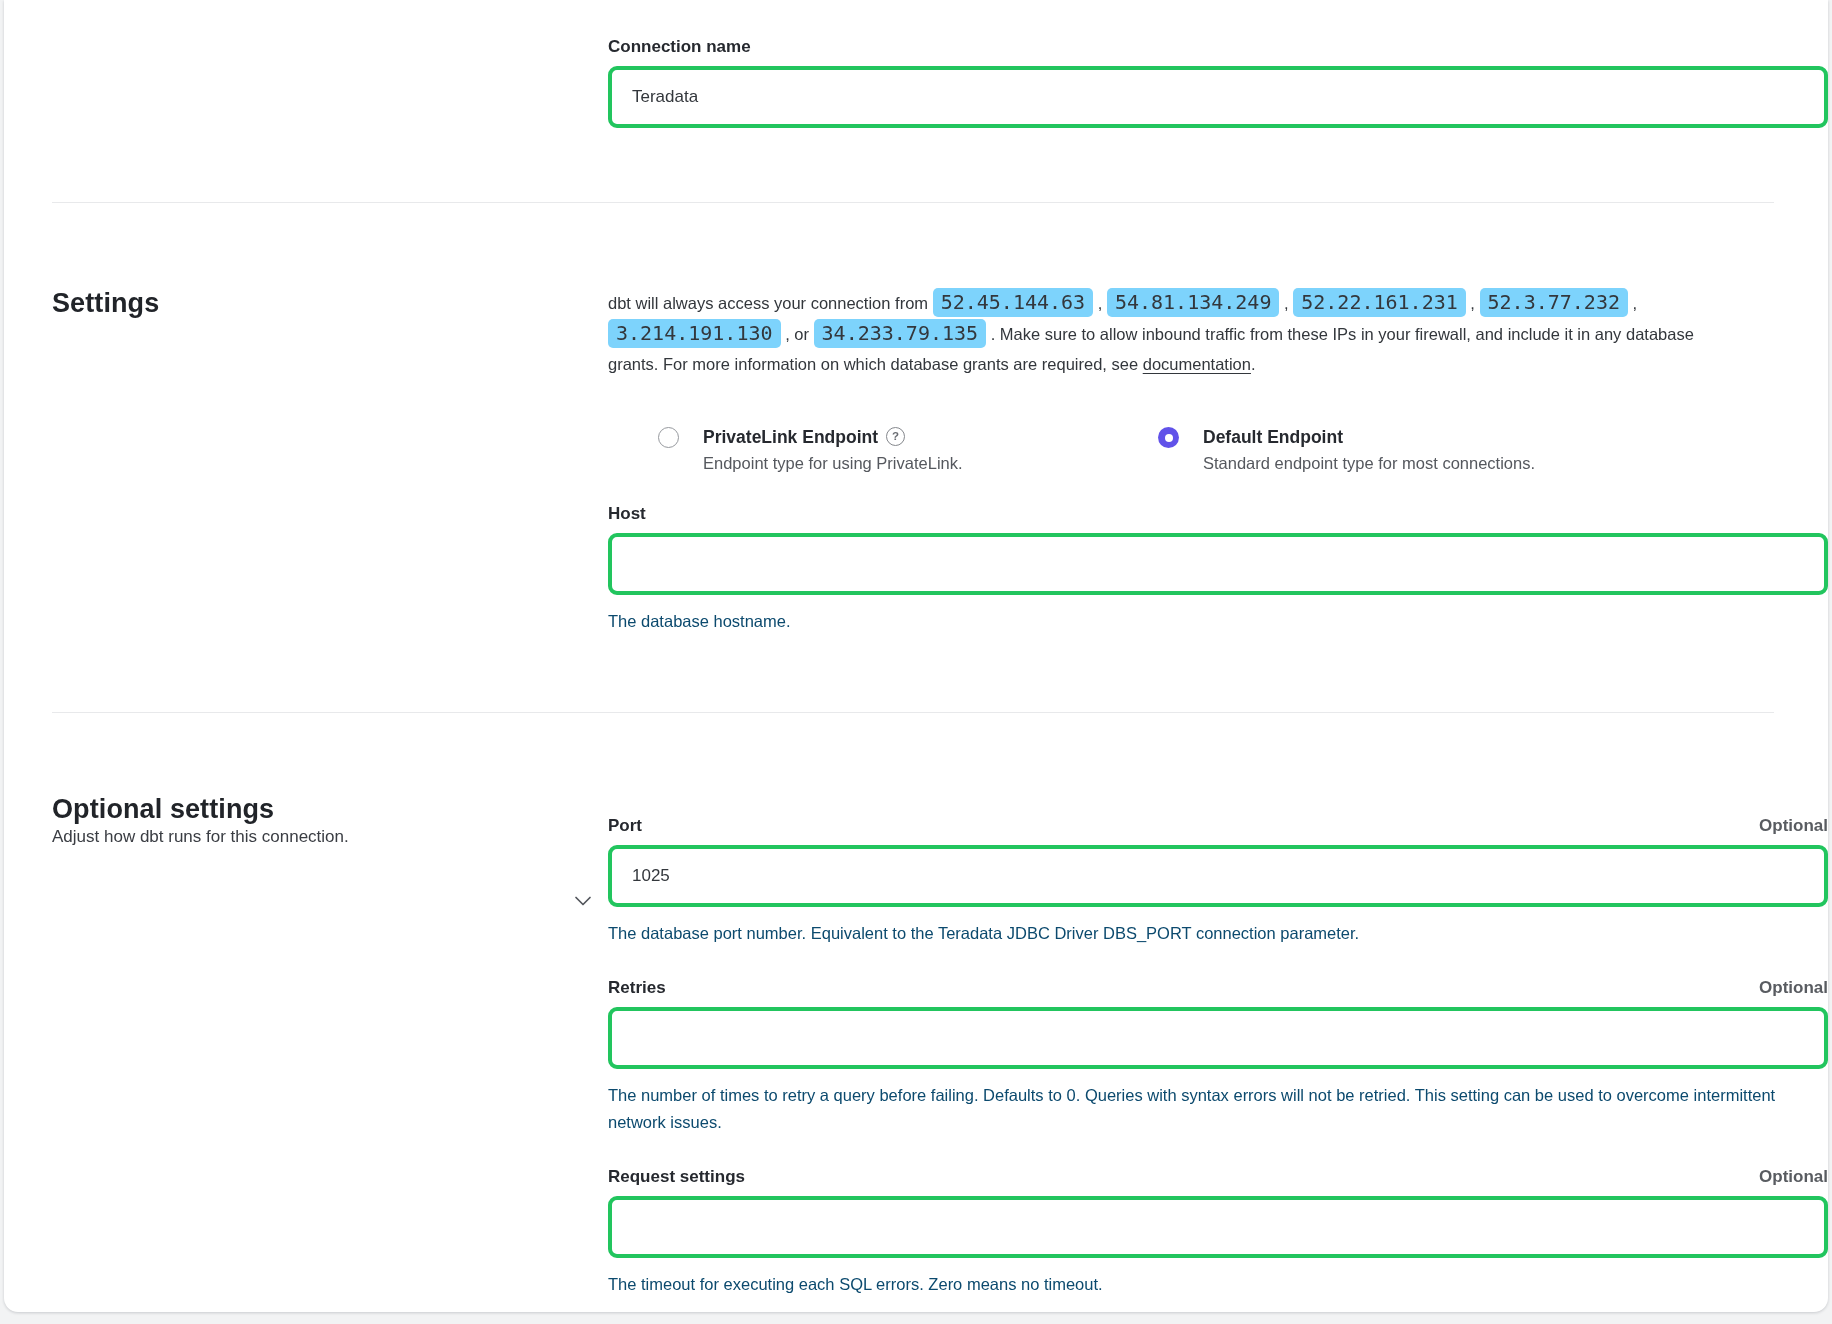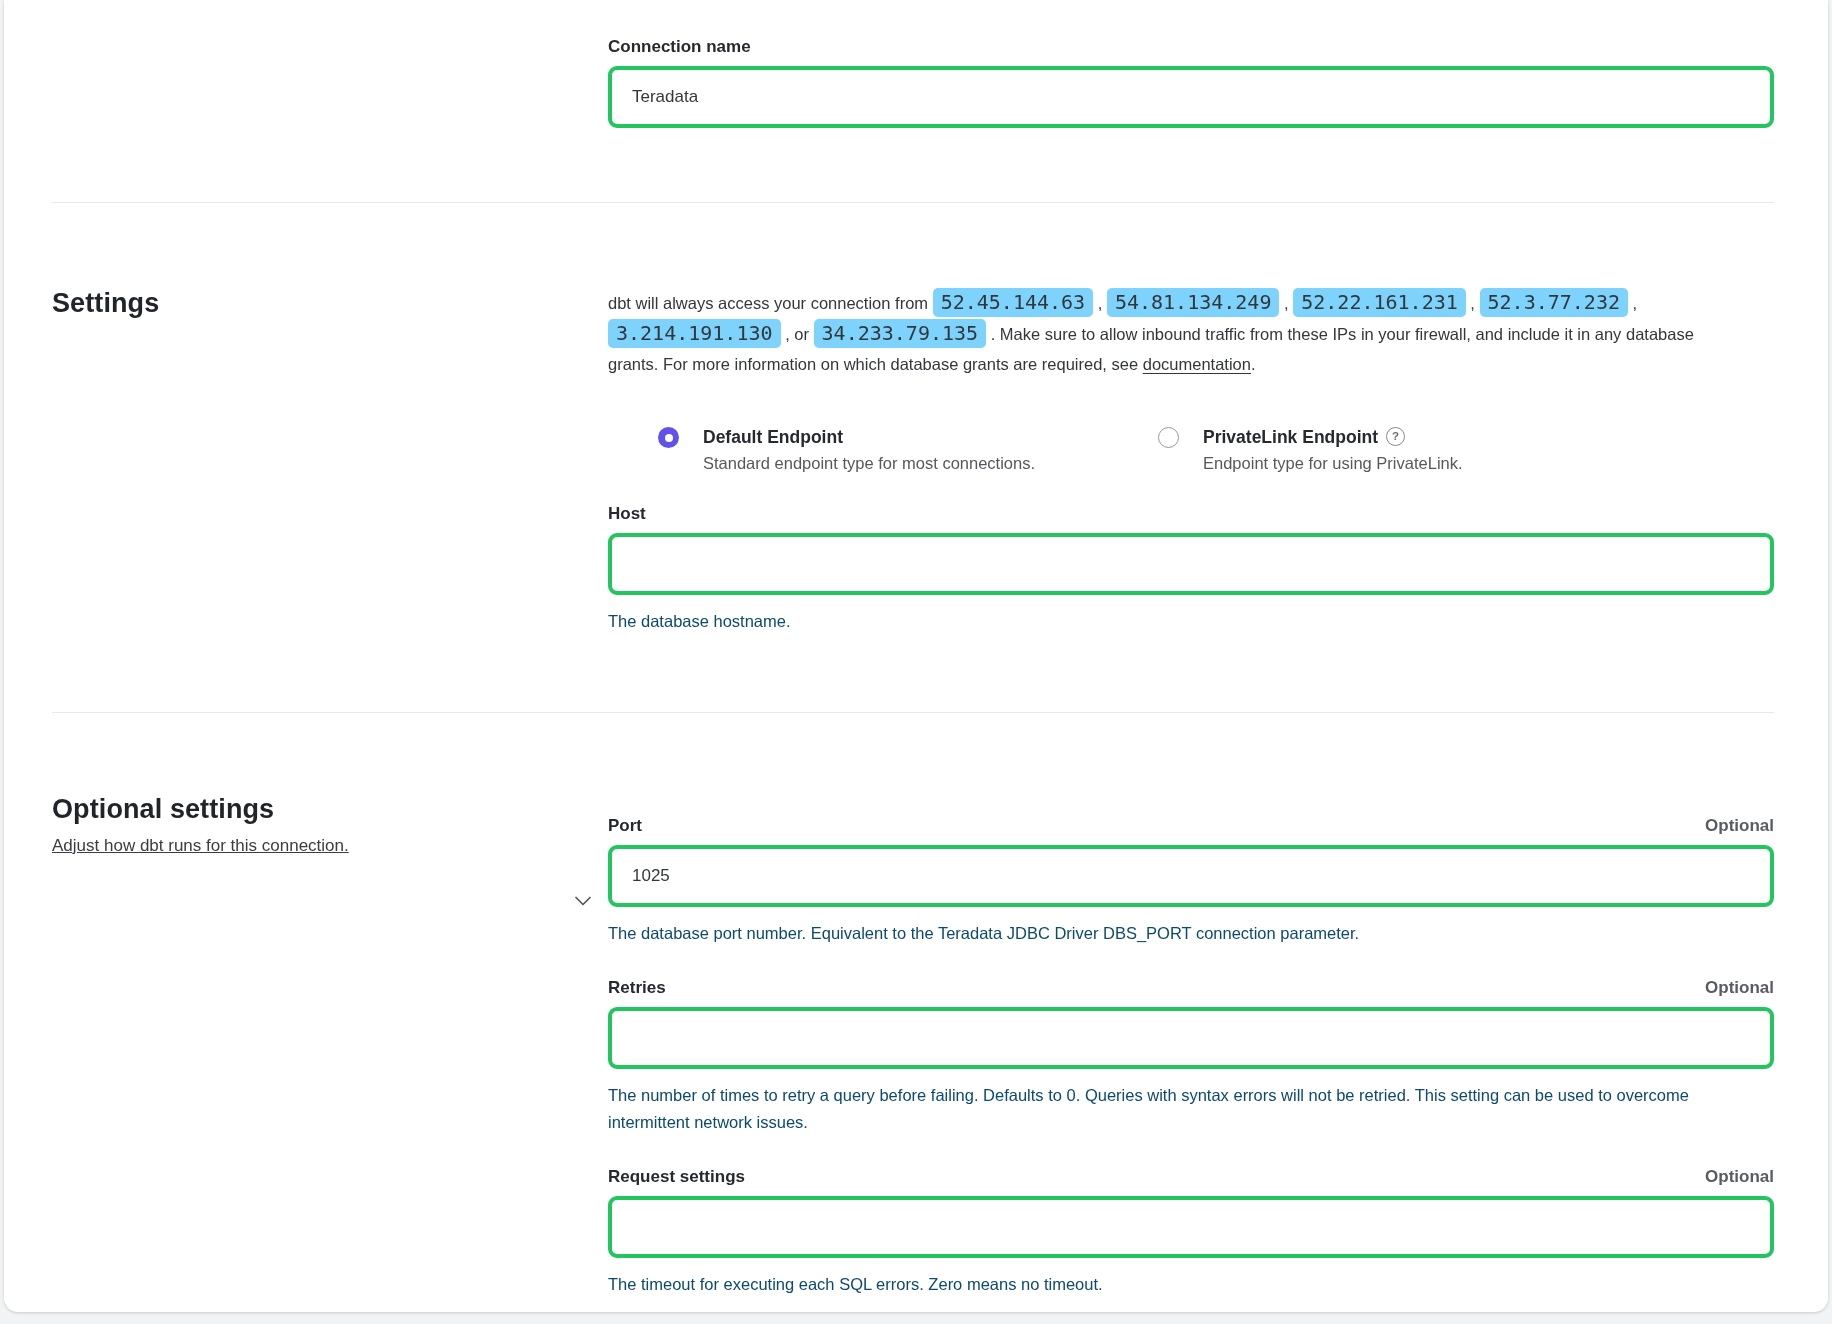--- a/index.html
+++ b/index.html
@@ -27,21 +27,20 @@
     align-items:flex-start;
   }
   .left-col{
     position:relative;
     flex:0 0 604px;
     box-sizing:border-box;
     padding-left:48px;
   }
   .content-col{
     flex:1 1 auto;
-    margin-right:54px;
     min-width:0;
   }
   .sec-name{ padding-top:36px; padding-bottom:74px; }
   .sec-settings{ padding-top:84px; padding-bottom:77px; }
   .sec-optional{ padding-top:80px; padding-bottom:50px; }
 
   .divider{
     height:0;
     border-top:1px solid #e8e9eb;
     margin:0 54px 0 48px;
@@ -49,25 +48,23 @@
 
   .section-heading{
     margin:0;
     font-size:27px;
     line-height:32px;
     font-weight:700;
     color:#212429;
     letter-spacing:.1px;
   }
   .section-sub{
-    margin-top:9px;
     font-size:17px;
     line-height:24px;
     color:#3a3d43;
-    text-decoration:underline;
   }
   .chevron{
     position:absolute;
     top:102px;
     right:16px;
     width:18px;
     height:12px;
     display:inline-flex;
     align-items:center;
     justify-content:center;
@@ -224,36 +221,36 @@
 
   <section class="row sec-settings">
     <div class="left-col">
       <h2 class="section-heading">Settings</h2>
     </div>
     <div class="content-col">
       <p class="intro" id="intro">dbt will always access your connection from <span class="chip">52.45.144.63</span> , <span class="chip">54.81.134.249</span> , <span class="chip">52.22.161.231</span> , <span class="chip">52.3.77.232</span> , <span class="chip">3.214.191.130</span> , or <span class="chip">34.233.79.135</span> . Make sure to allow inbound traffic from these IPs in your firewall, and include it in any database grants. For more information on which database grants are required, see <a class="doc-link">documentation</a>.</p>
 
       <div class="radio-group" id="endpoints">
   <label class="radio-option">
+    <span class="radio"></span>
+    <span class="radio-texts">
+      <span class="radio-title">
+        <span class="ep-label">PrivateLink Endpoint</span><span class="help-icon">?</span>
+      </span>
+      <div class="radio-desc ep-desc">Endpoint type for using PrivateLink.</div>
+    </span>
+  </label>
+
+  <label class="radio-option">
     <span class="radio selected" aria-checked="true"></span>
     <span class="radio-texts">
       <span class="radio-title">
         <span class="ep-label">Default Endpoint</span>
       </span>
       <div class="radio-desc ep-desc">Standard endpoint type for most connections.</div>
-    </span>
-  </label>
-
-  <label class="radio-option">
-    <span class="radio"></span>
-    <span class="radio-texts">
-      <span class="radio-title">
-        <span class="ep-label">PrivateLink Endpoint</span><span class="help-icon">?</span>
-      </span>
-      <div class="radio-desc ep-desc">Endpoint type for using PrivateLink.</div>
     </span>
   </label>
 </div>
 
       <div class="host-group">
         <div class="field-label">Host</div>
         <input class="text-input" type="text" value="" style="">
         <div class="helper">The database hostname.</div>
       </div>
     </div>

